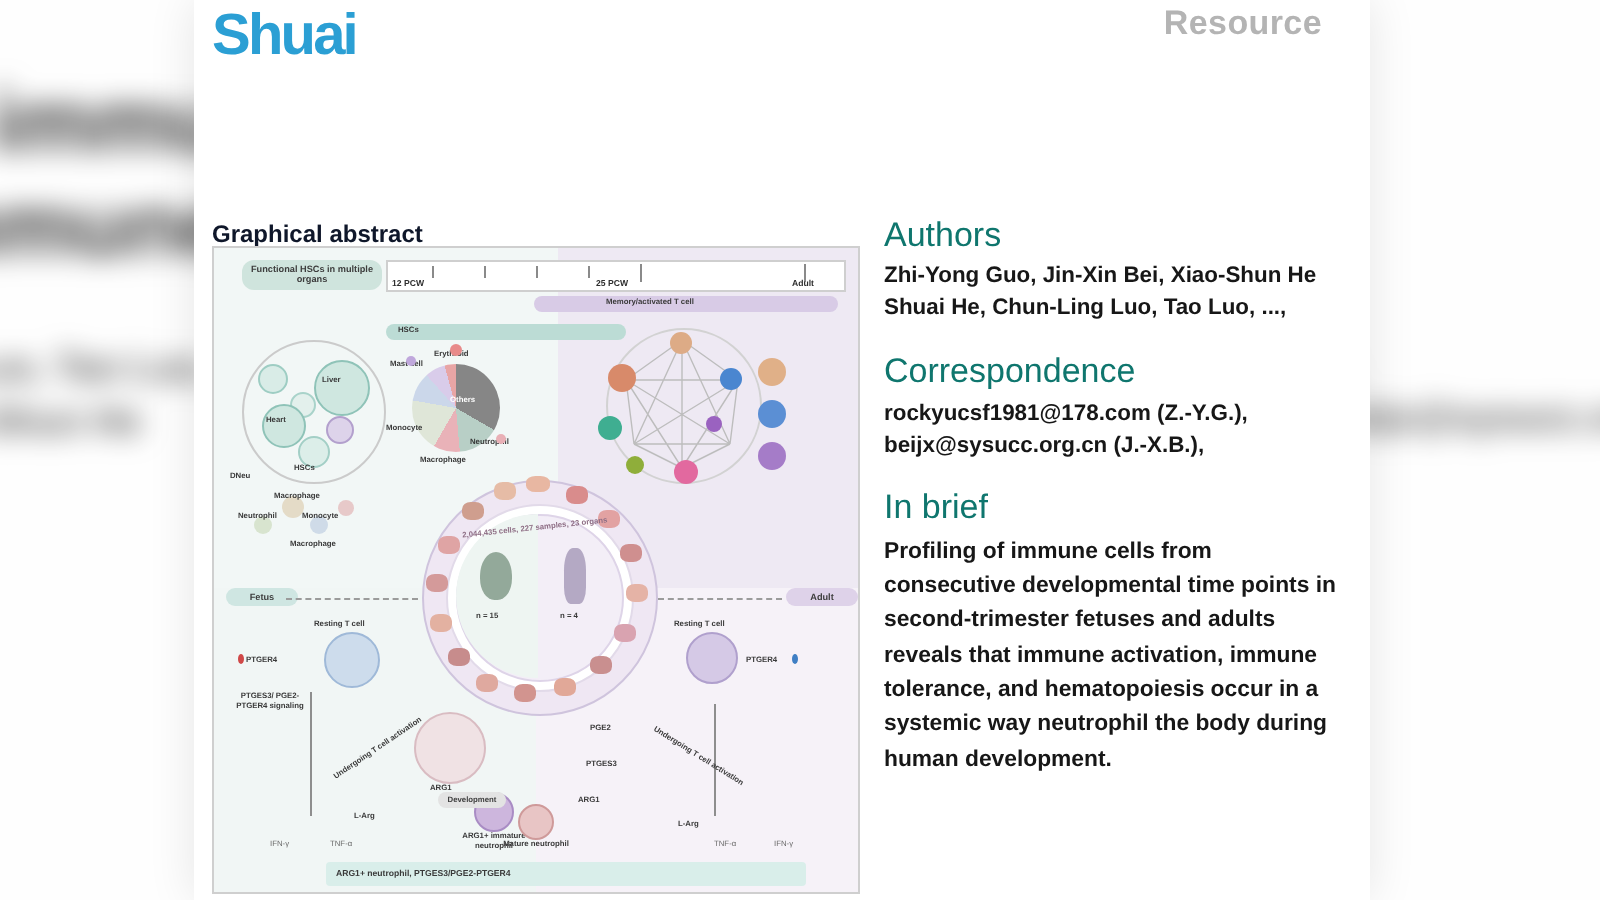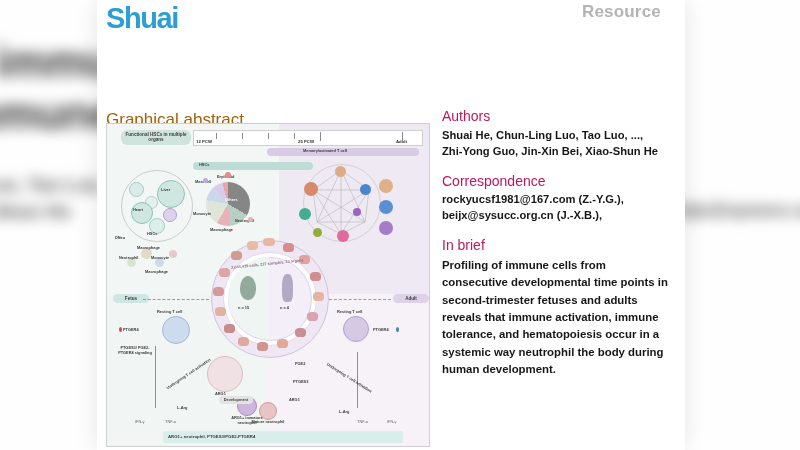--- a/index.html
+++ b/index.html
@@ -59,25 +59,25 @@
     line-height:1;
   }
 
   .title{
     position:absolute;left:9px;top:48px;width:530px;
     font-size:19.5px;line-height:1.22;font-weight:bold;color:#111;
     letter-spacing:-.25px;
   }
 
   .sec-head{
-    color:#be185d;font-size:14px;font-weight:normal;line-height:1.2;
+    color:#0f766e;font-size:17px;font-weight:normal;line-height:1.2;
   }
 
   .ga-label{
-    position:absolute;left:9px;top:110px;font-size:17px;color:#a16207;
+    position:absolute;left:9px;top:110px;font-size:12px;color:#0f172a;font-weight:bold;
   }
 
   
   .rcol{position:absolute;left:345px;top:108px;width:232px;}
   .rcol .sec-head{margin:0 0 3px 0;}
   .rcol .body{
     font-size:11.2px;line-height:1.42;color:#171717;font-weight:bold;
     margin:0 0 13px 0;
   }
   .rcol .brief{
@@ -162,27 +162,27 @@
   <div class="kicker">Resource</div>
   <div class="cell-logo">Shuai</div>
 
 
   <div class="ga-label">Graphical abstract</div>
 
   <div class="rcol">
 
     <div class="sec-head">Authors</div>
     <div class="body">
+      <div>Zhi-Yong Guo, Jin-Xin Bei, Xiao-Shun He</div>
       <div>Shuai He, Chun-Ling Luo, Tao Luo, ...,</div>
-      <div>Zhi-Yong Guo, Jin-Xin Bei, Xiao-Shun He</div>
     </div>
 
     <div class="sec-head">Correspondence</div>
     <div class="body">
-      <div>rockyucsf1981@167.com (Z.-Y.G.),</div>
+      <div>rockyucsf1981@178.com (Z.-Y.G.),</div>
       <div>beijx@sysucc.org.cn (J.-X.B.),</div>
     </div>
 
     <div class="sec-head">In brief</div>
     <div class="brief">Profiling of immune cells from consecutive developmental time points in second-trimester fetuses and adults reveals that immune activation, immune tolerance, and hematopoiesis occur in a systemic way neutrophil the body during human development.</div>
   </div>
 
   <div id="figure">
 
     <div class="fig-l"></div>

